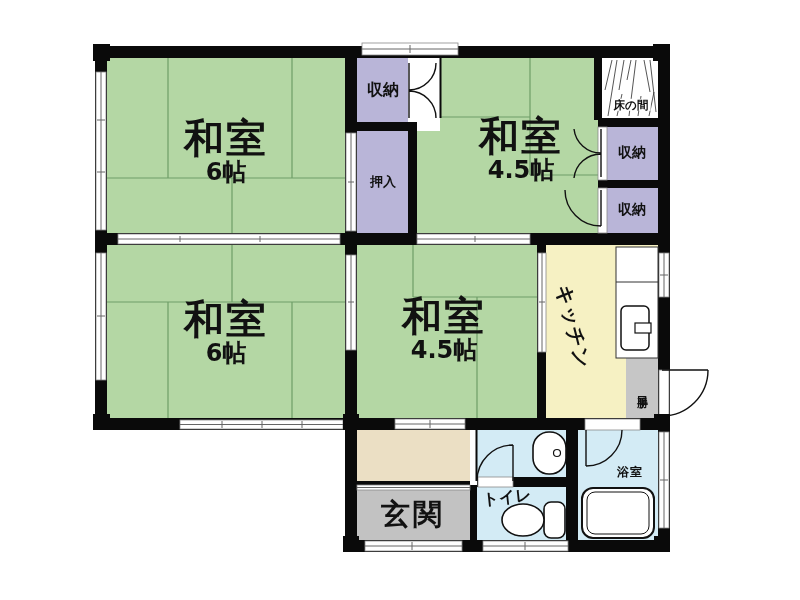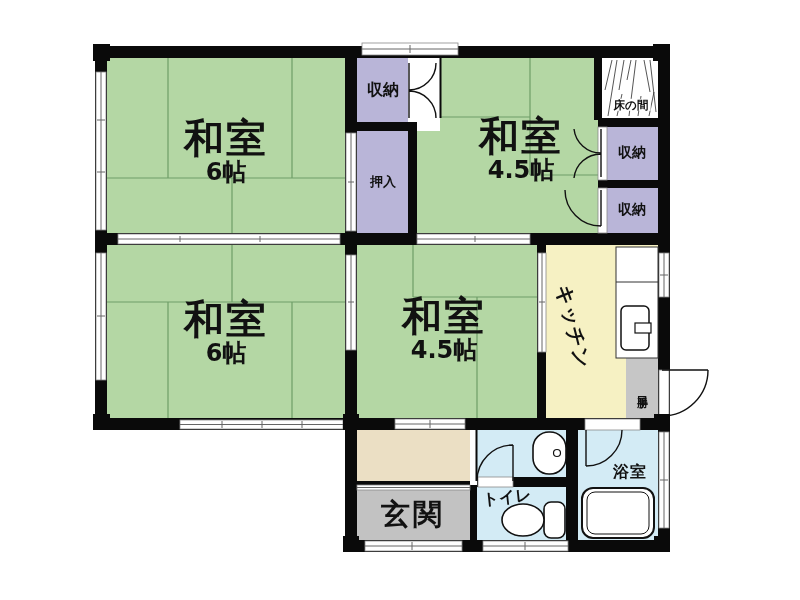--- a/index.html
+++ b/index.html
@@ -11,21 +11,21 @@
   .room-name{font-size:40px;letter-spacing:2px;}
   .room-size{font-size:24px;}
   .closet-lbl{font-size:16px;}
   .oshiire-lbl{font-size:13px;}
   .shuno-side-lbl{font-size:14px;}
   .tokonoma-lbl{font-size:11.5px;background:#ffffff;padding:0 2px;}
   .kitchen-lbl{font-size:20px;transform:translate(-50%,-50%) rotate(76deg);letter-spacing:1px;}
   .katte-lbl{font-size:11px;writing-mode:vertical-rl;text-orientation:upright;line-height:1;}
   .genkan-lbl{font-size:29px;letter-spacing:3px;}
   .toilet-lbl{font-size:16px;transform:translate(-50%,-50%) rotate(-6deg);}
-  .bath-lbl{font-size:16px;letter-spacing:1px;text-align:right;}
+  .bath-lbl{font-size:12px;letter-spacing:1px;text-align:right;}
 </style>
 </head>
 <body>
 
 <div id="stage">
   <svg id="plan-svg" width="800" height="600" viewBox="0 0 800 600">
 
     <g>
       <rect x="107" y="58" width="238" height="175" fill="#b4d7a4"></rect>
       <rect x="440" y="58" width="158" height="73" fill="#b4d7a4"></rect>

